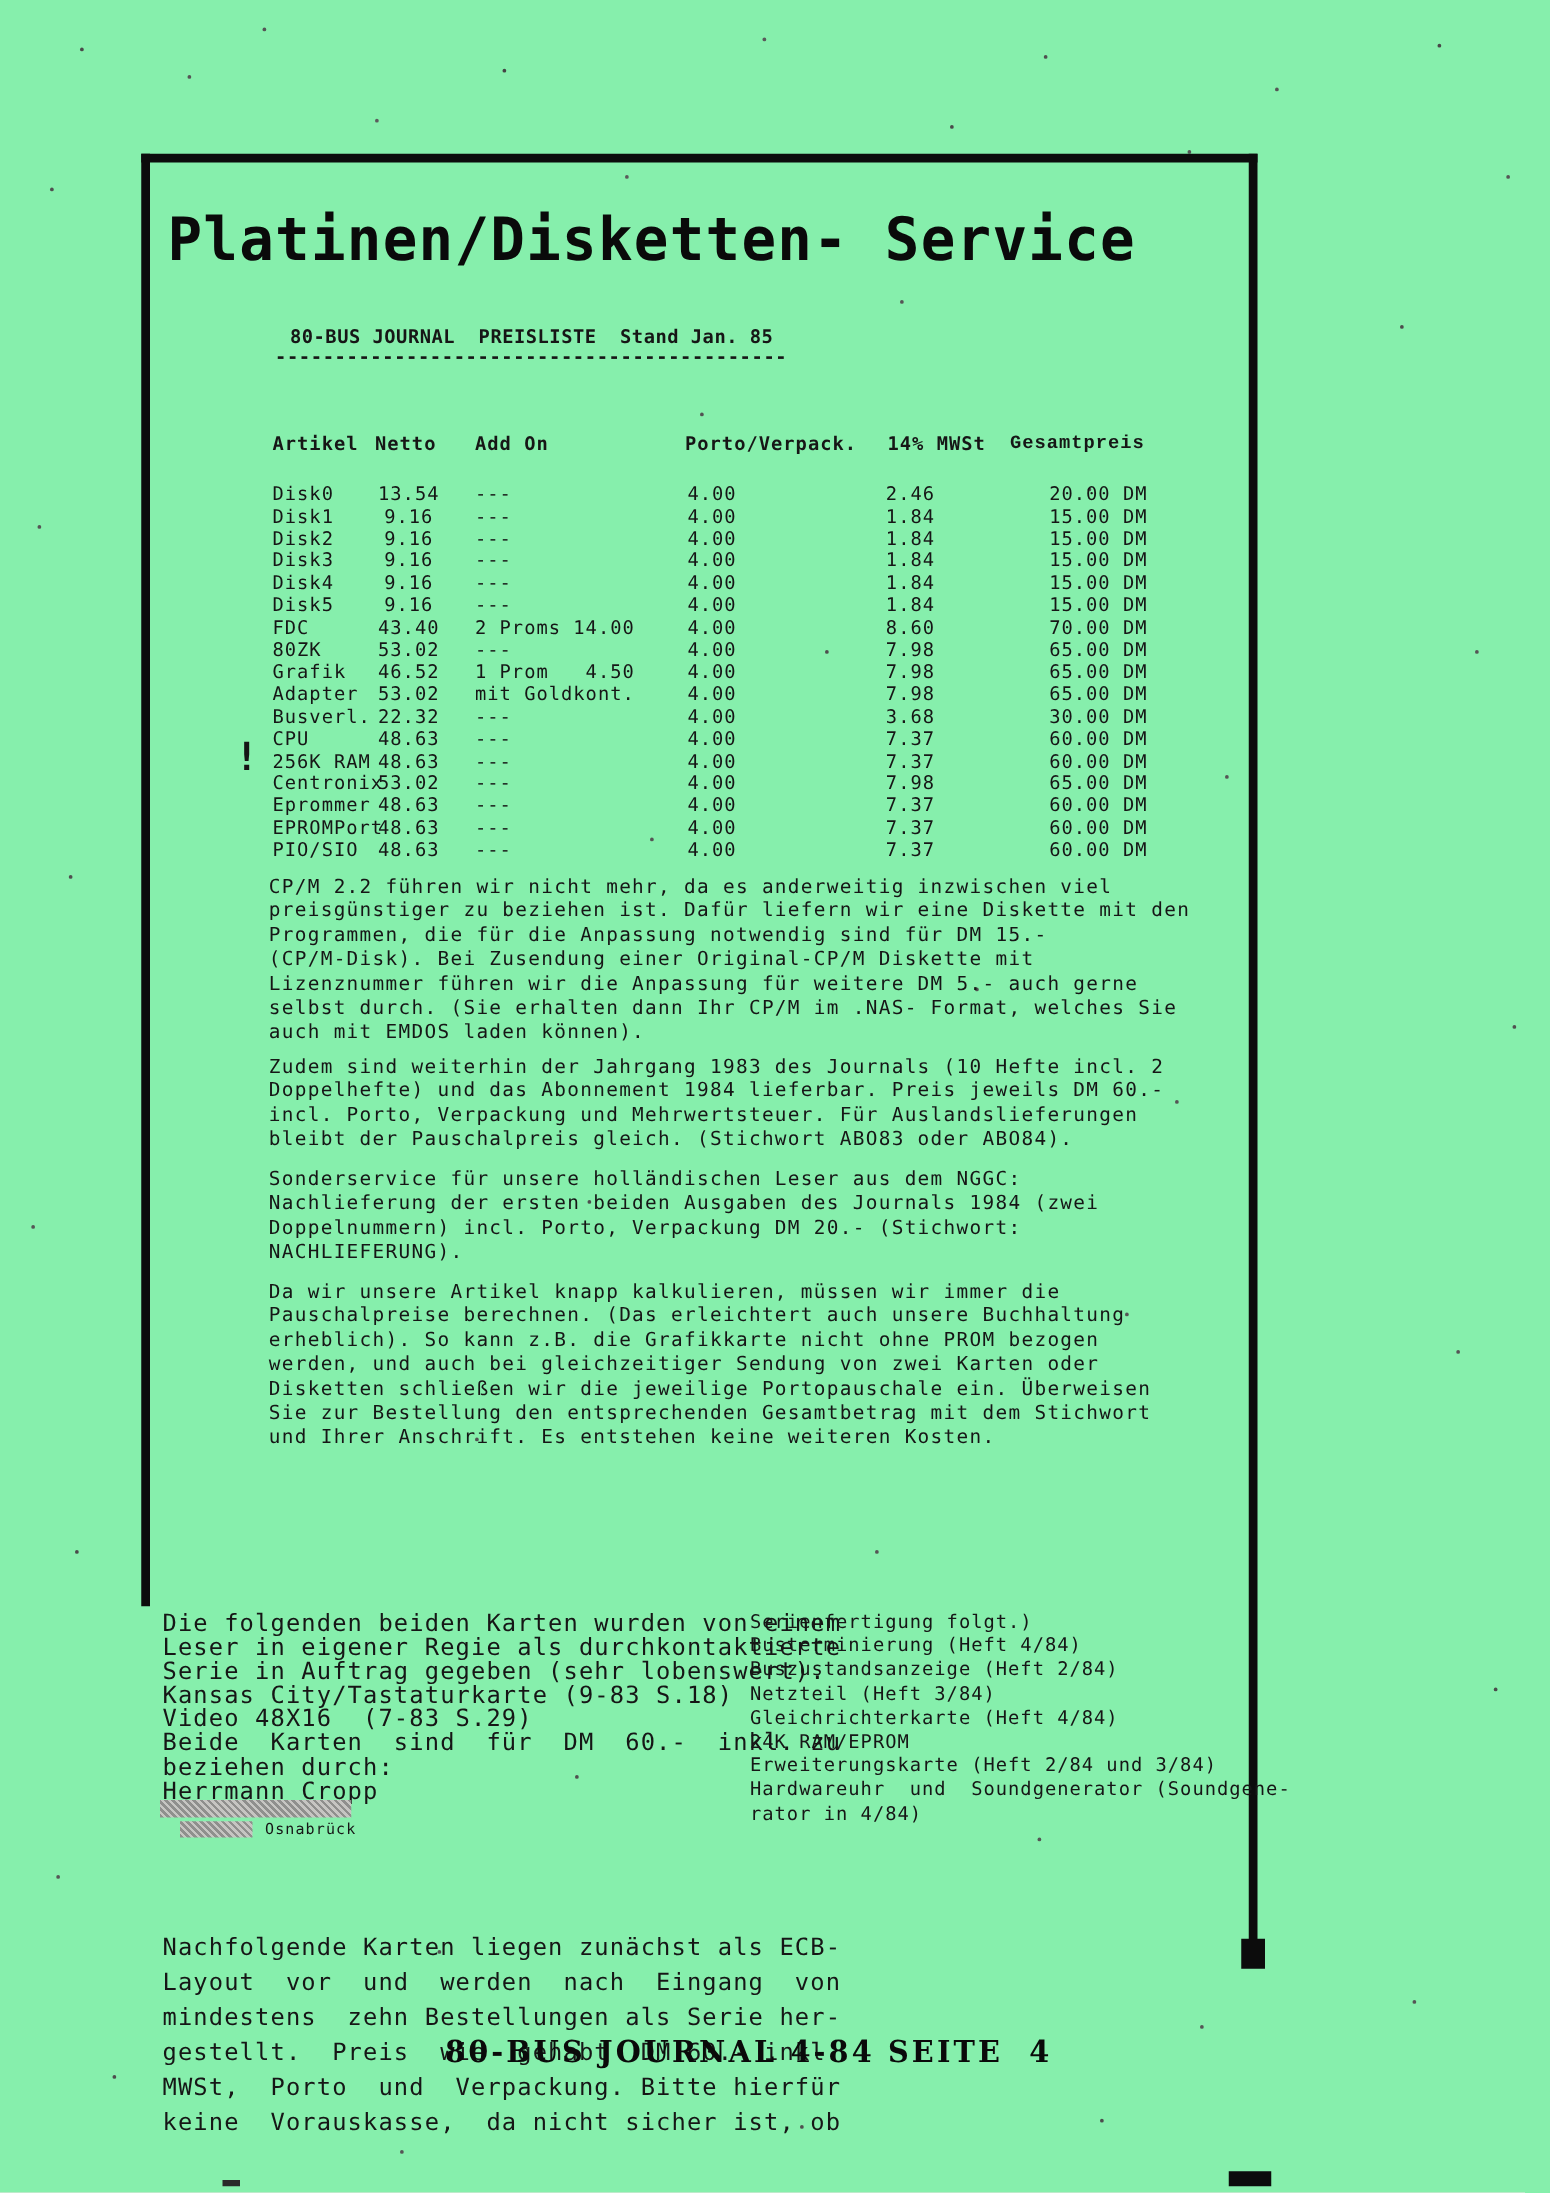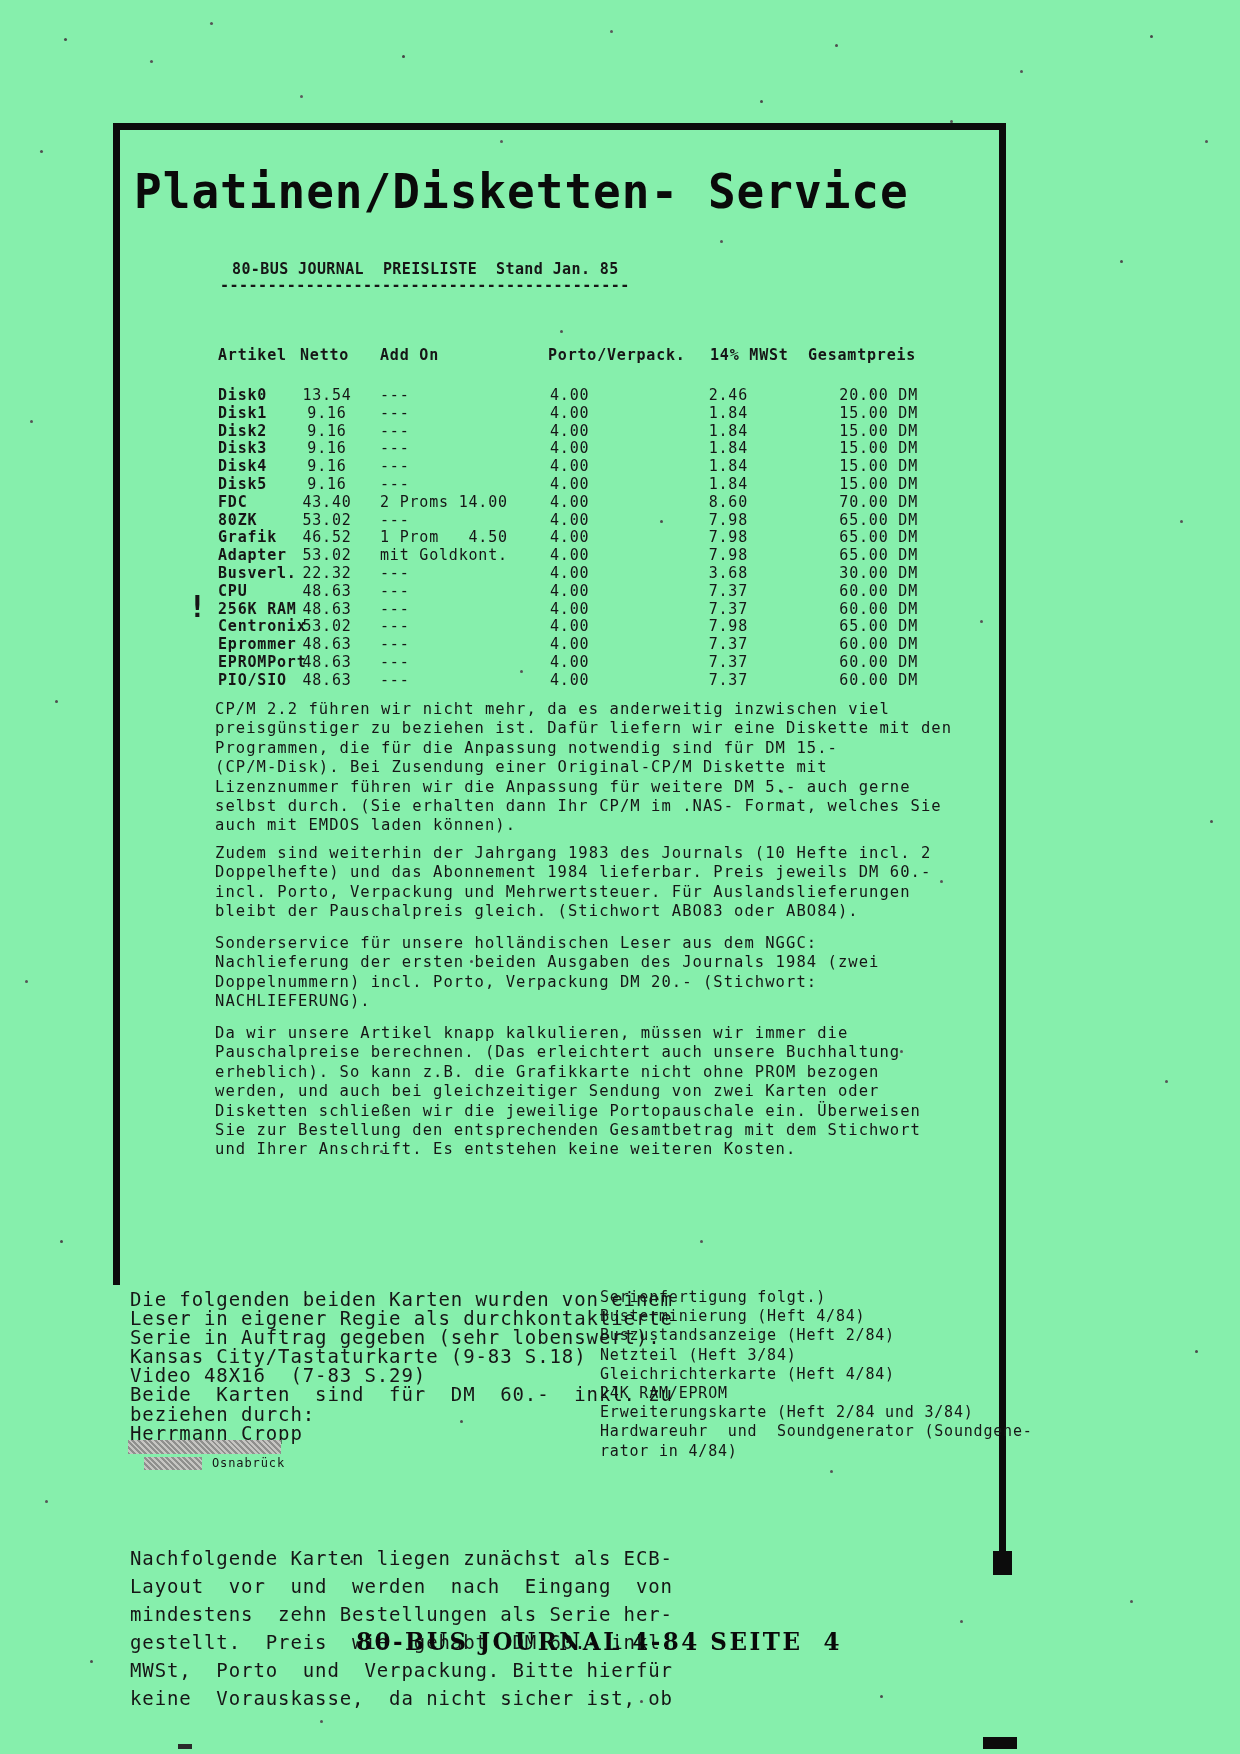--- a/index.html
+++ b/index.html
@@ -22,22 +22,22 @@
     left:134px;top:164px;font-size:46px;font-weight:bold;letter-spacing:1px;
     white-space:pre;color:#0a0a0a;transform:scaleY(1.04);
   }
   .subtitle{left:232px;top:260px;font-size:15px;font-weight:bold;white-space:pre;letter-spacing:.4px;}
   .subtitle-dashes{left:220px;top:276px;font-size:15px;font-weight:bold;letter-spacing:.5px;white-space:pre;}
 
   .price-table{left:218px;top:346px;width:724px;font-size:15px;letter-spacing:.8px;}
   .thead,.trow{position:relative;height:17.8px;}
   .thead{height:18px;margin-bottom:22px;font-weight:bold;}
   .thead span,.trow span{position:absolute;top:0;white-space:pre;}
-  .th-a{left:0;} .th-n{left:82px;} .th-o{left:162px;} .th-p{left:330px;} .th-m{left:492px;} .th-g{left:590px;}
-  .tc-a{left:0;font-weight:bold;} 
+  .th-a{left:0;} .th-n{left:82px;} .th-o{left:162px;} .th-p{left:330px;} .th-m{left:492px;} .th-g{left:590px;font-family:Liberation Mono, monospace;}
+  .tc-a{left:0;} 
   .tc-n{left:76px;width:66px;text-align:center;}
   .tc-o{left:162px;}
   .tc-p{left:332px;}
   .tc-m{left:484px;width:46px;text-align:right;}
   .tc-g{left:586px;width:114px;text-align:right;}
 
   .excl{left:188px;top:588px;font-size:31px;font-weight:bold;}
 
   .para{left:215px;font-size:15.5px;line-height:19.4px;letter-spacing:1.05px;white-space:pre;}
   .p1{top:700px;} .p2{top:844px;} .p3{top:934px;} .p4{top:1024px;}

